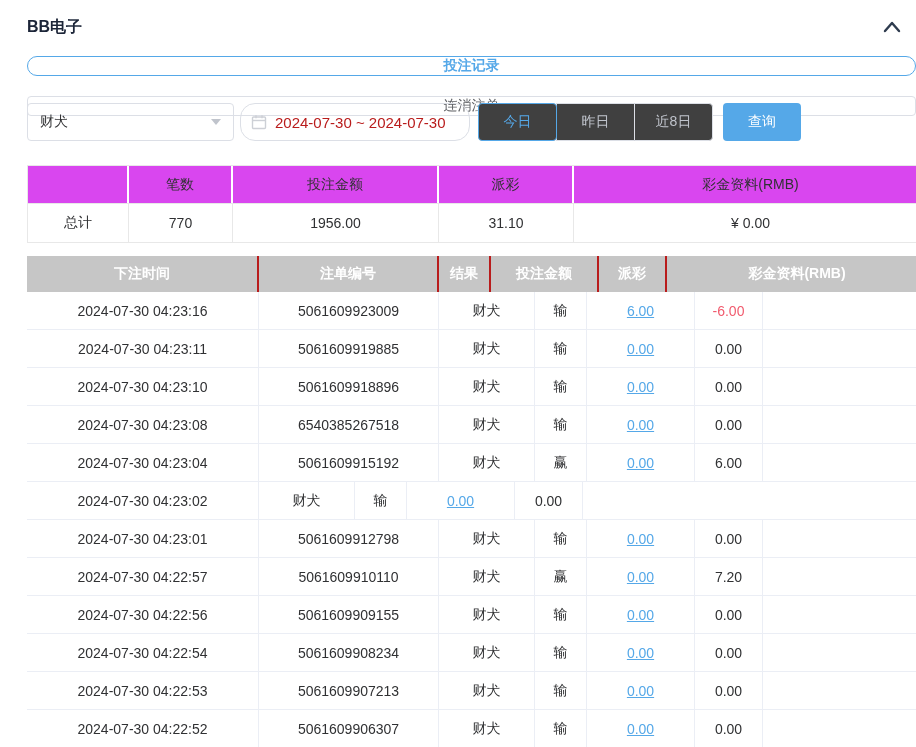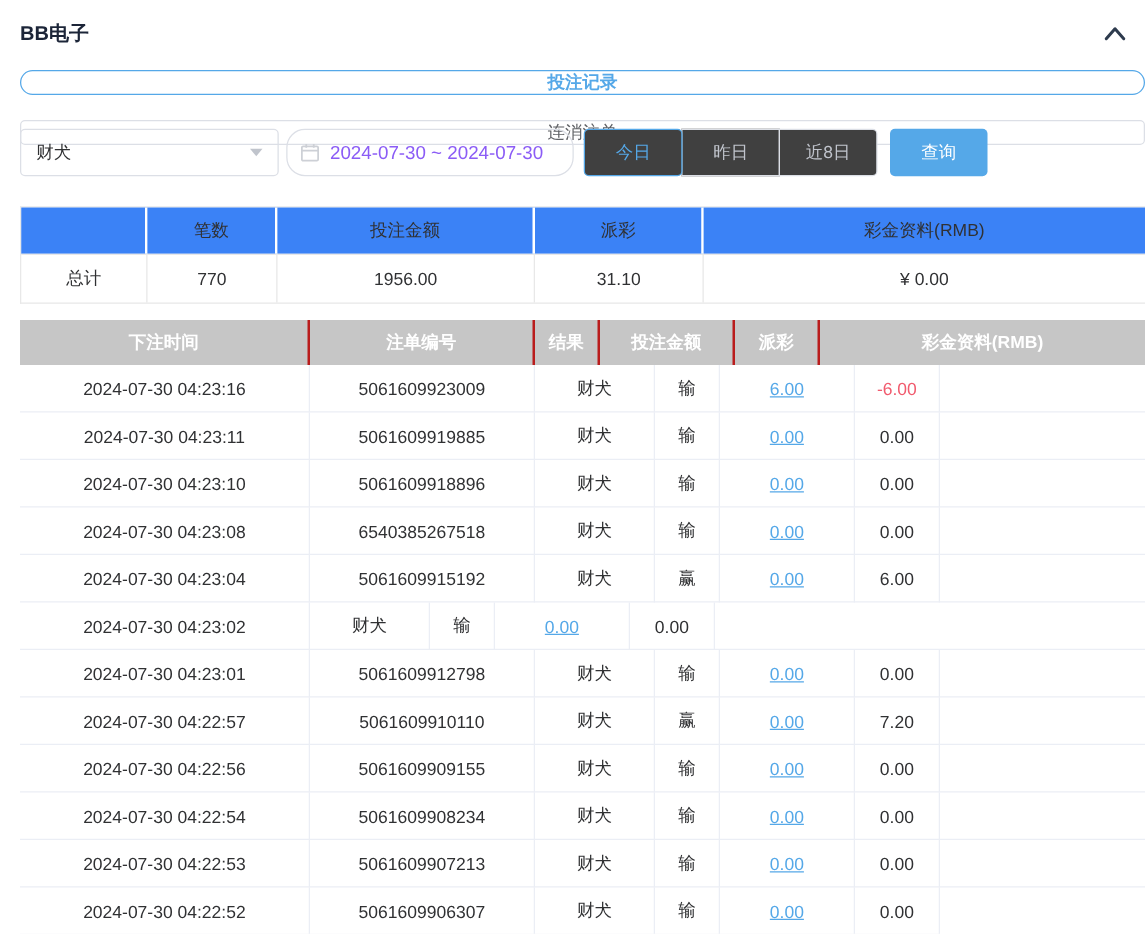--- a/index.html
+++ b/index.html
@@ -9,21 +9,21 @@
     --border-light:#e8e8e8;
     --row-border:#ebeef5;
     --input-border:#dcdfe6;
     --muted:#c0c4cc;
     --text-dark:#303133;
     --text-mid:#606266;
   }
   *{box-sizing:border-box;margin:0;padding:0;}
   html,body{width:916px;height:747px;overflow:hidden;background:#fff;
     font-family:"Liberation Sans","DejaVu Sans",sans-serif;color:var(--text-dark);}
-  .page{width:916px;height:747px;padding-left:16px;position:relative;}
+  .page{width:916px;height:747px;padding-left:27px;position:relative;}
 
   
   .panel-header{display:flex;align-items:center;justify-content:space-between;
     padding-top:15px;padding-right:14px;height:39px;}
   .panel-title{font-size:16px;font-weight:700;color:#1c2538;}
   .collapse-btn{width:20px;height:16px;cursor:pointer;display:flex;align-items:center;justify-content:center;}
 
   
   .tabs{display:flex;gap:20px;margin-top:17px;height:36px;flex-direction:column;}
   .tab{height:36px;min-width:87px;padding:0 15px;display:flex;align-items:center;justify-content:center;
@@ -31,35 +31,35 @@
     color:var(--text-mid);cursor:pointer;}
   .tab.active{border-color:var(--accent);color:var(--accent);border-radius:18px;font-weight:700;}
 
   
   .filters{display:flex;align-items:center;margin-top:11px;height:38px;}
   .select{width:207px;height:38px;border:1px solid var(--input-border);border-radius:4px;
     display:flex;align-items:center;justify-content:space-between;padding:0 12px;font-size:14px;cursor:pointer;}
   .caret-down{width:0;height:0;border-left:5px solid transparent;border-right:5px solid transparent;
     border-top:6px solid var(--muted);}
   .date-input{width:230px;height:38px;border:1px solid var(--input-border);border-radius:15px;
-    display:flex;align-items:center;gap:8px;padding:0 10px;margin-left:6px;font-size:15px;color:#8b5cf6;cursor:pointer;}
+    display:flex;align-items:center;gap:8px;padding:0 10px;margin-left:6px;font-size:15px;color:#b91c1c;cursor:pointer;}
   .btn-group{display:flex;margin-left:8px;}
   .seg-btn{height:38px;width:79px;background:#404040;border:1px solid var(--input-border);
     display:flex;align-items:center;justify-content:center;font-size:14px;color:var(--muted);
     cursor:pointer;margin-left:-1px;}
   .seg-btn:first-child{border-radius:4px 0 0 4px;margin-left:0;}
   .seg-btn:last-child{border-radius:0 4px 4px 0;}
   .seg-btn.active{border-color:var(--accent);color:var(--accent);position:relative;z-index:1;border-radius:4px;}
   .search-btn{height:38px;width:78px;margin-left:10px;background:var(--accent);color:#fff;
     border:none;border-radius:4px;font-size:14px;display:flex;align-items:center;justify-content:center;cursor:pointer;}
 
   
   .summary{margin-top:24px;width:900px;border:1px solid var(--border-light);border-right:none;}
   .summary .srow{display:flex;}
-  .summary .shead .cell{background:#3b82f6;height:37px;border-right:2px solid #fff;}
+  .summary .shead .cell{background:#d946ef;height:37px;border-right:2px solid #fff;}
   .summary .sbody .cell{height:39px;border-right:1px solid var(--border-light);border-top:1px solid var(--border-light);}
   .summary .cell{display:flex;align-items:center;justify-content:center;font-size:14px;color:var(--text-dark);}
   .summary .cell:last-child{border-right:none;flex:1;}
   .s0{width:101px;} .s1{width:104px;} .s2{width:206px;} .s3{width:135px;}
 
   
   .bet-table{margin-top:13px;width:900px;}
   .thead{display:flex;height:36px;}
   .thead .cell{background:var(--table-header-bg);color:#fff;font-weight:700;font-size:14px;
     display:flex;align-items:center;justify-content:center;border-right:2px solid #b91c1c;}

